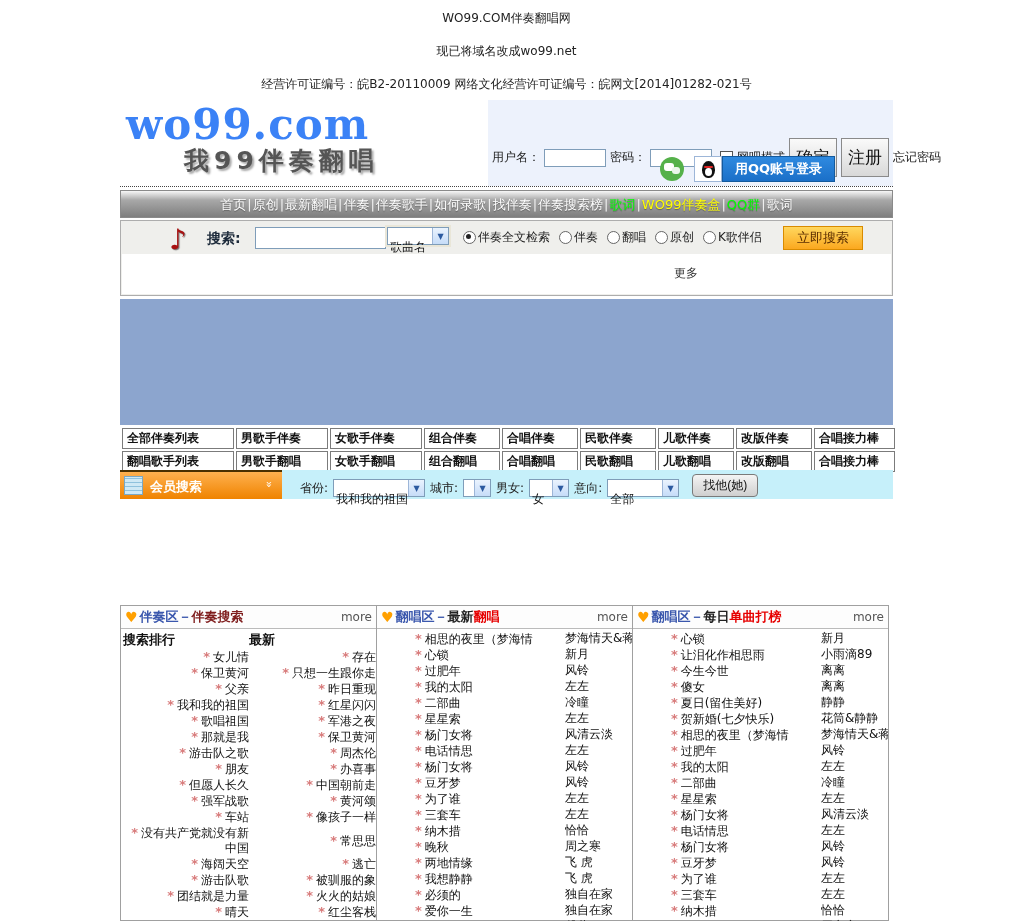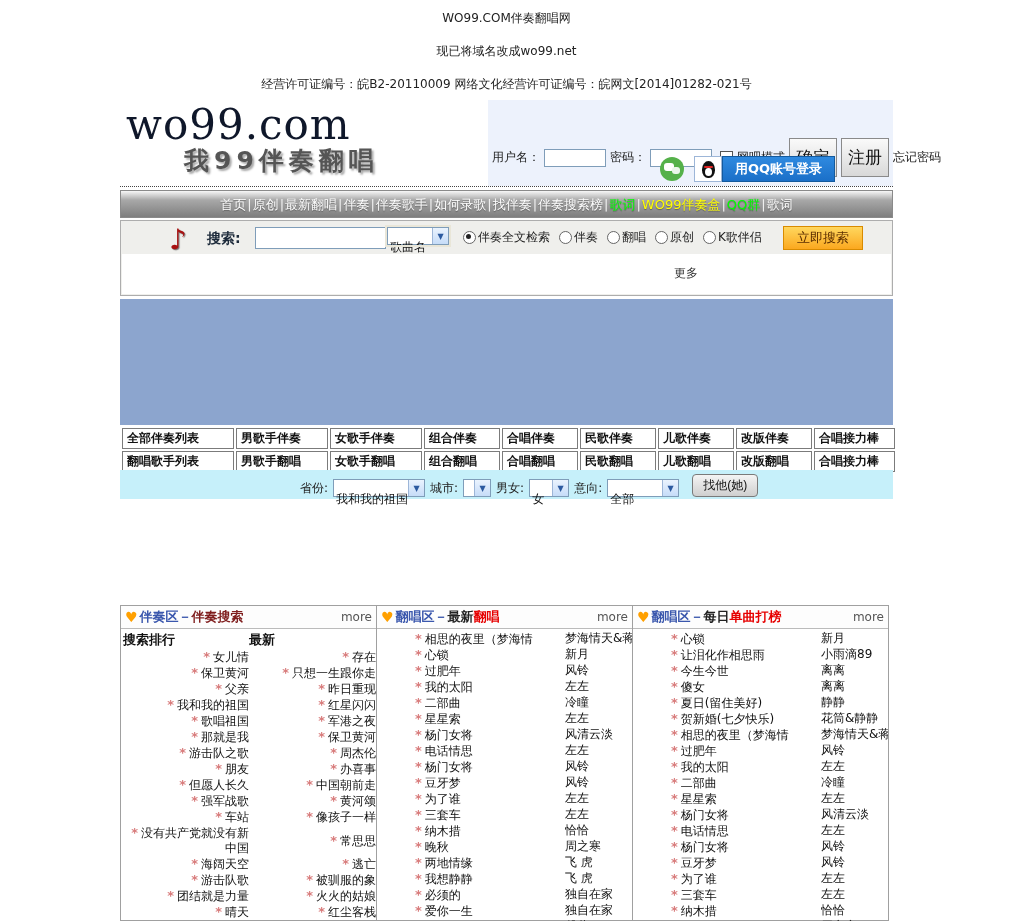--- a/index.html
+++ b/index.html
@@ -4,21 +4,21 @@
 <style>
   html,body{margin:0;padding:0;background:#fff;}
   body{width:1013px;height:921px;font-family:"DejaVu Sans","Liberation Sans",sans-serif;}
   .page{position:relative;width:1013px;height:921px;overflow:hidden;background:#fff;border-radius:21px;}
   .topline{position:absolute;left:0;width:100%;text-align:center;font-size:12px;color:#222;}
   .t1{top:10px;} .t2{top:43px;} .t3{top:76px;}
 
   
   .header{position:absolute;left:120px;top:100px;width:773px;height:86px;}
   .logo-area{position:absolute;left:0;top:0;width:368px;height:86px;background:#fff;}
-  .logo-main{position:absolute;left:6px;top:0px;font-family:"DejaVu Serif","Liberation Serif",serif;font-weight:normal;font-size:42px;color:#0f172a;letter-spacing:1px;}
+  .logo-main{position:absolute;left:6px;top:0px;font-family:"DejaVu Serif","Liberation Serif",serif;font-weight:bold;font-size:42px;color:#3b82f6;letter-spacing:1px;}
   .logo-sub{position:absolute;left:64px;top:44px;font-size:25px;font-weight:bold;color:#555;letter-spacing:5px;text-shadow:2px 2px 2px #aaa;}
   .login-area{position:absolute;left:368px;top:0;width:405px;height:86px;background:#EDF2FC;}
   .login-row1{position:absolute;left:4px;top:38px;display:flex;align-items:center;gap:4px;font-size:12px;color:#222;white-space:nowrap;}
   .login-row1 input[type=text],.login-row1 input[type=password]{width:56px;height:16px;border:1px solid #7f9db9;background:#fff;padding:0 2px;font-size:11px;}
   .chk{width:11px;height:11px;border:1px solid #555;background:#fff;display:inline-block;margin-left:4px;}
   .mini-btn{font-size:17px;color:#111;background:linear-gradient(#fafafa,#d8d8d8);border:1px solid #8a8a8a;padding:7px 6px;cursor:pointer;}
   .login-row2{position:absolute;left:172px;top:56px;display:flex;align-items:center;gap:10px;}
   .wechat-icon{width:24px;height:24px;border-radius:50%;background:#55b14a;position:relative;}
   .wechat-icon::before{content:"";position:absolute;left:4px;top:6px;width:10px;height:8px;background:#fff;border-radius:3px;}
   .wechat-icon::after{content:"";position:absolute;left:12px;top:10px;width:8px;height:7px;background:#eaf6ea;border-radius:3px;}
@@ -202,20 +202,25 @@
           <td>合唱翻唱</td>
           <td>民歌翻唱</td>
           <td>儿歌翻唱</td>
           <td>改版翻唱</td>
           <td>合唱接力棒</td>
         </tr>
       </tbody>
   </table>
 
   <div class="member">
+    <div class="member-tab">
+      <span class="member-grid-icon"></span>
+      <span class="member-title">会员搜索</span>
+      <span class="member-chv">«</span>
+    </div>
     <div class="member-controls">
         <span class="ms-label">省份:</span>
         <span class="fake-select ms-sel-0">
           <span class="sel-text">我和我的祖国</span>
           <span class="sel-arrow">▼</span>
         </span>
         <span class="ms-label">城市:</span>
         <span class="fake-select ms-sel-1">
           <span class="sel-text"></span>
           <span class="sel-arrow">▼</span>

